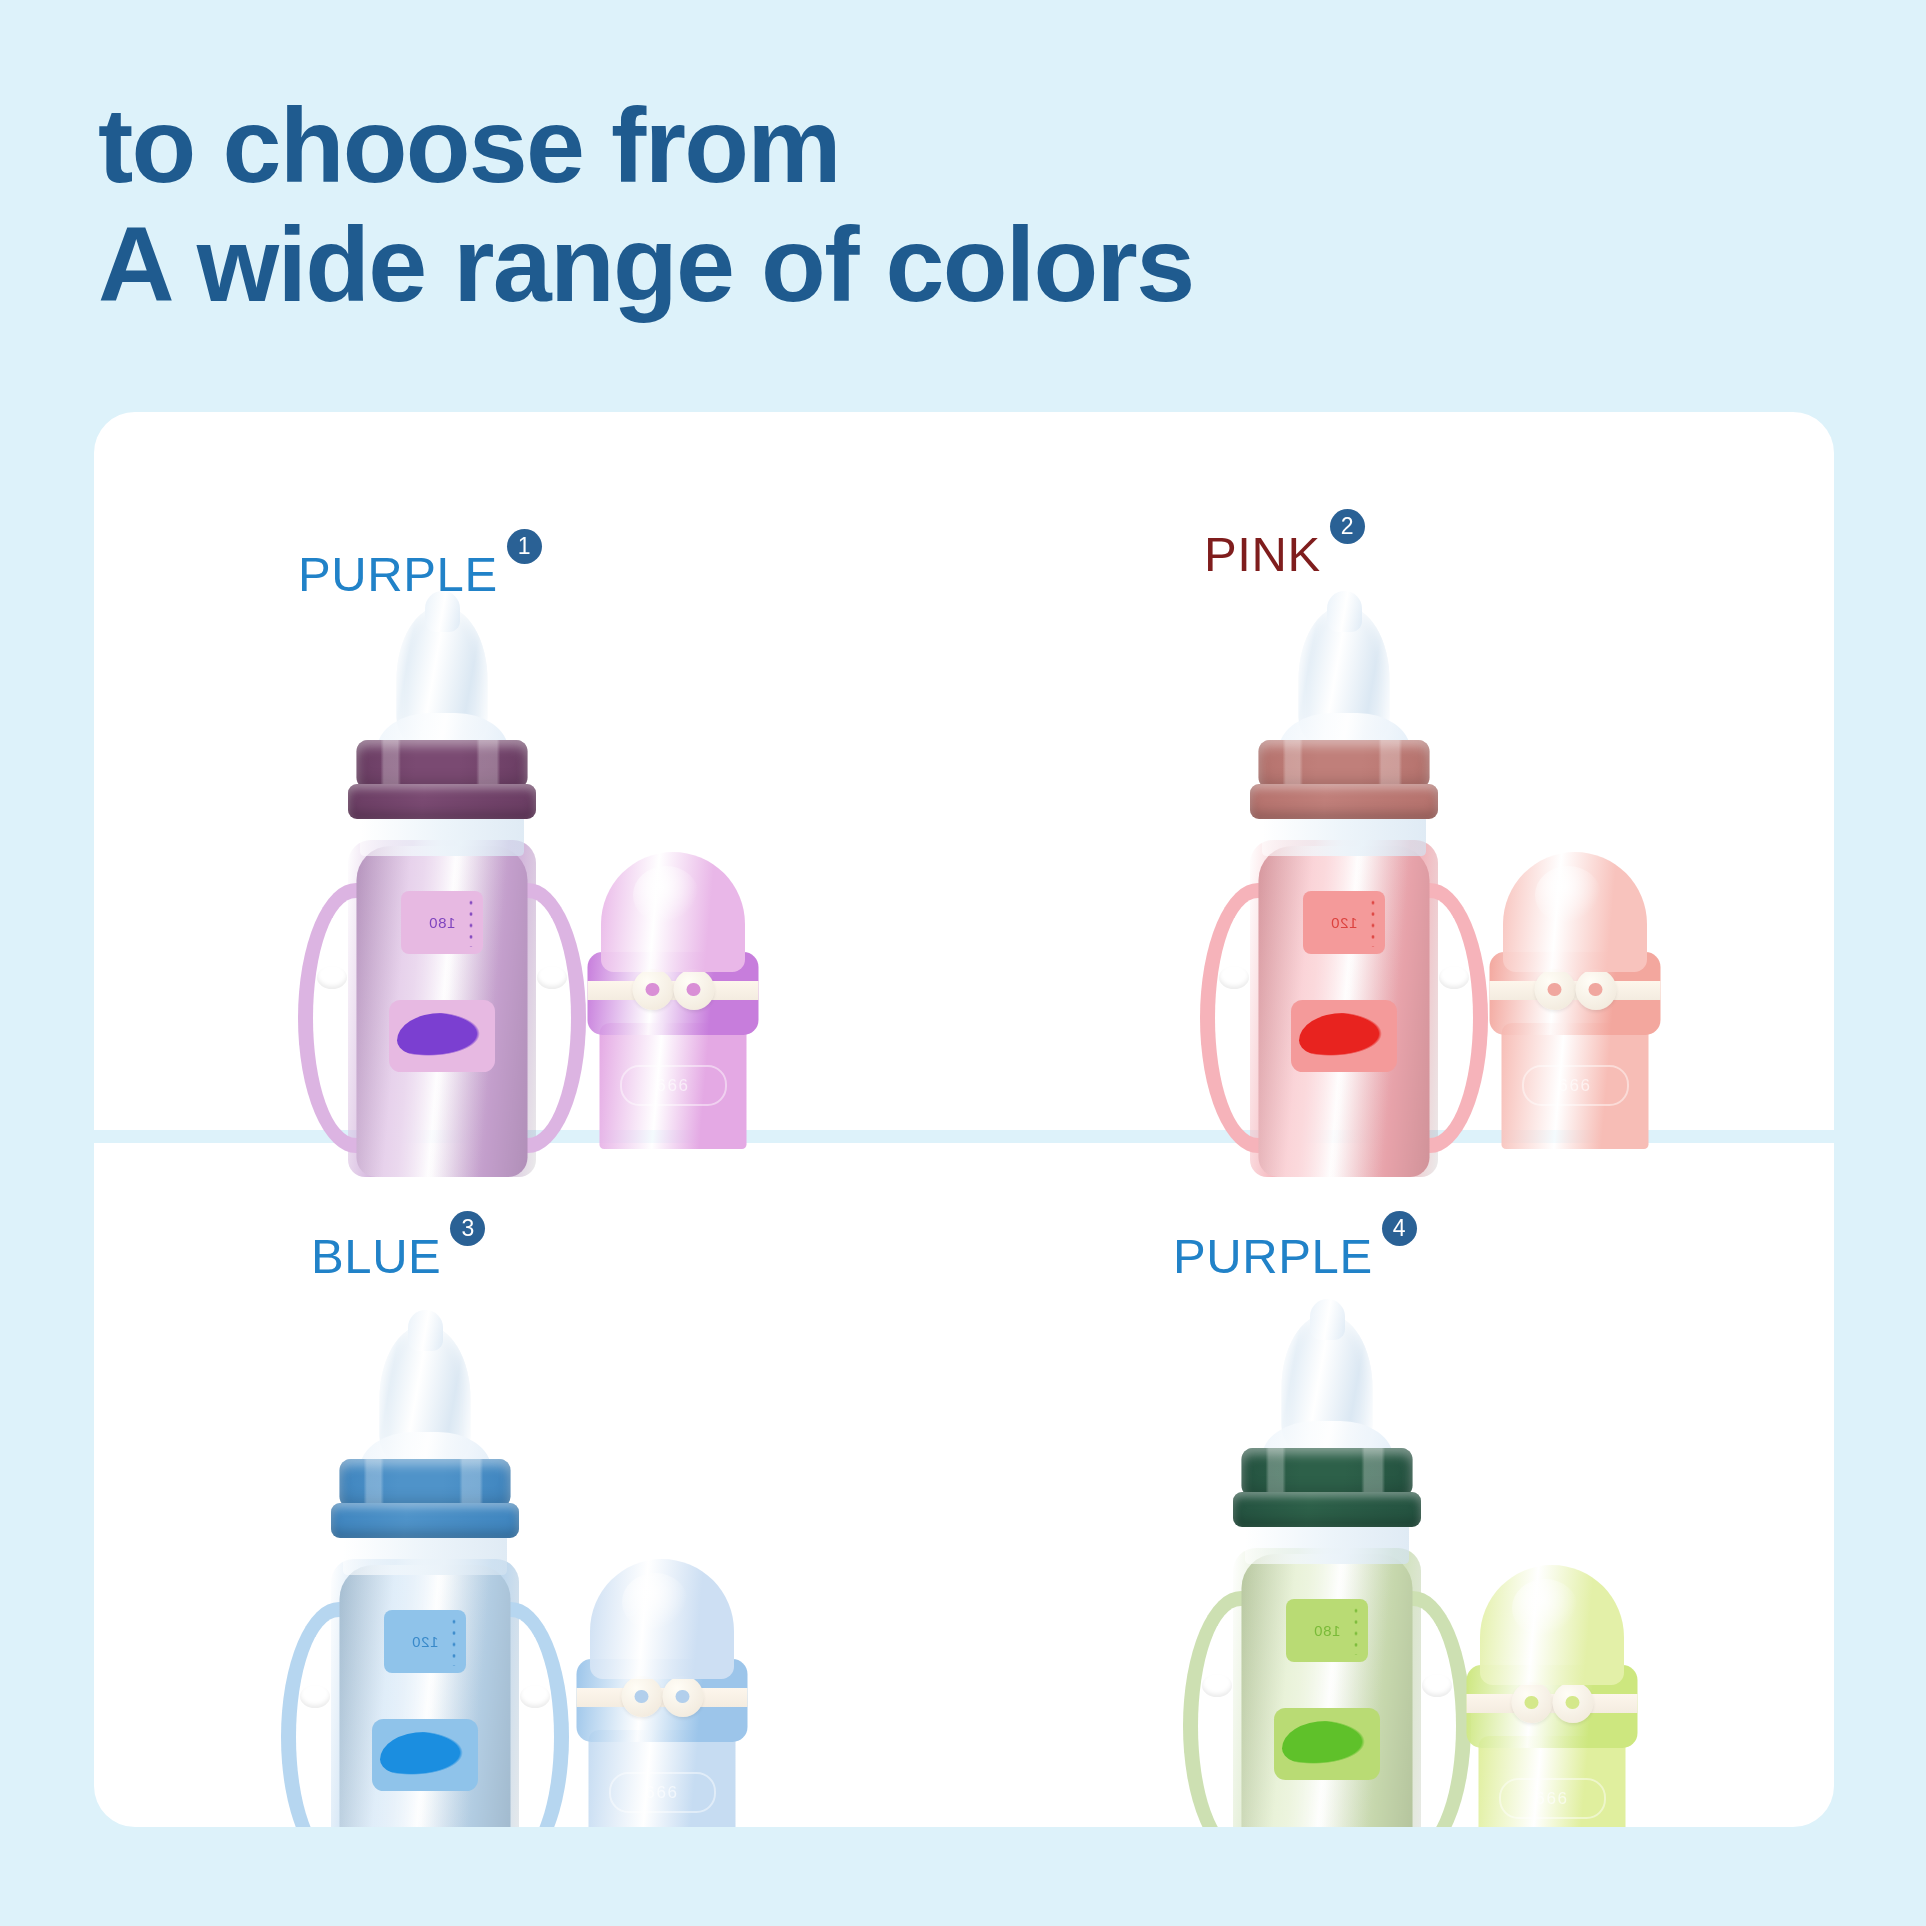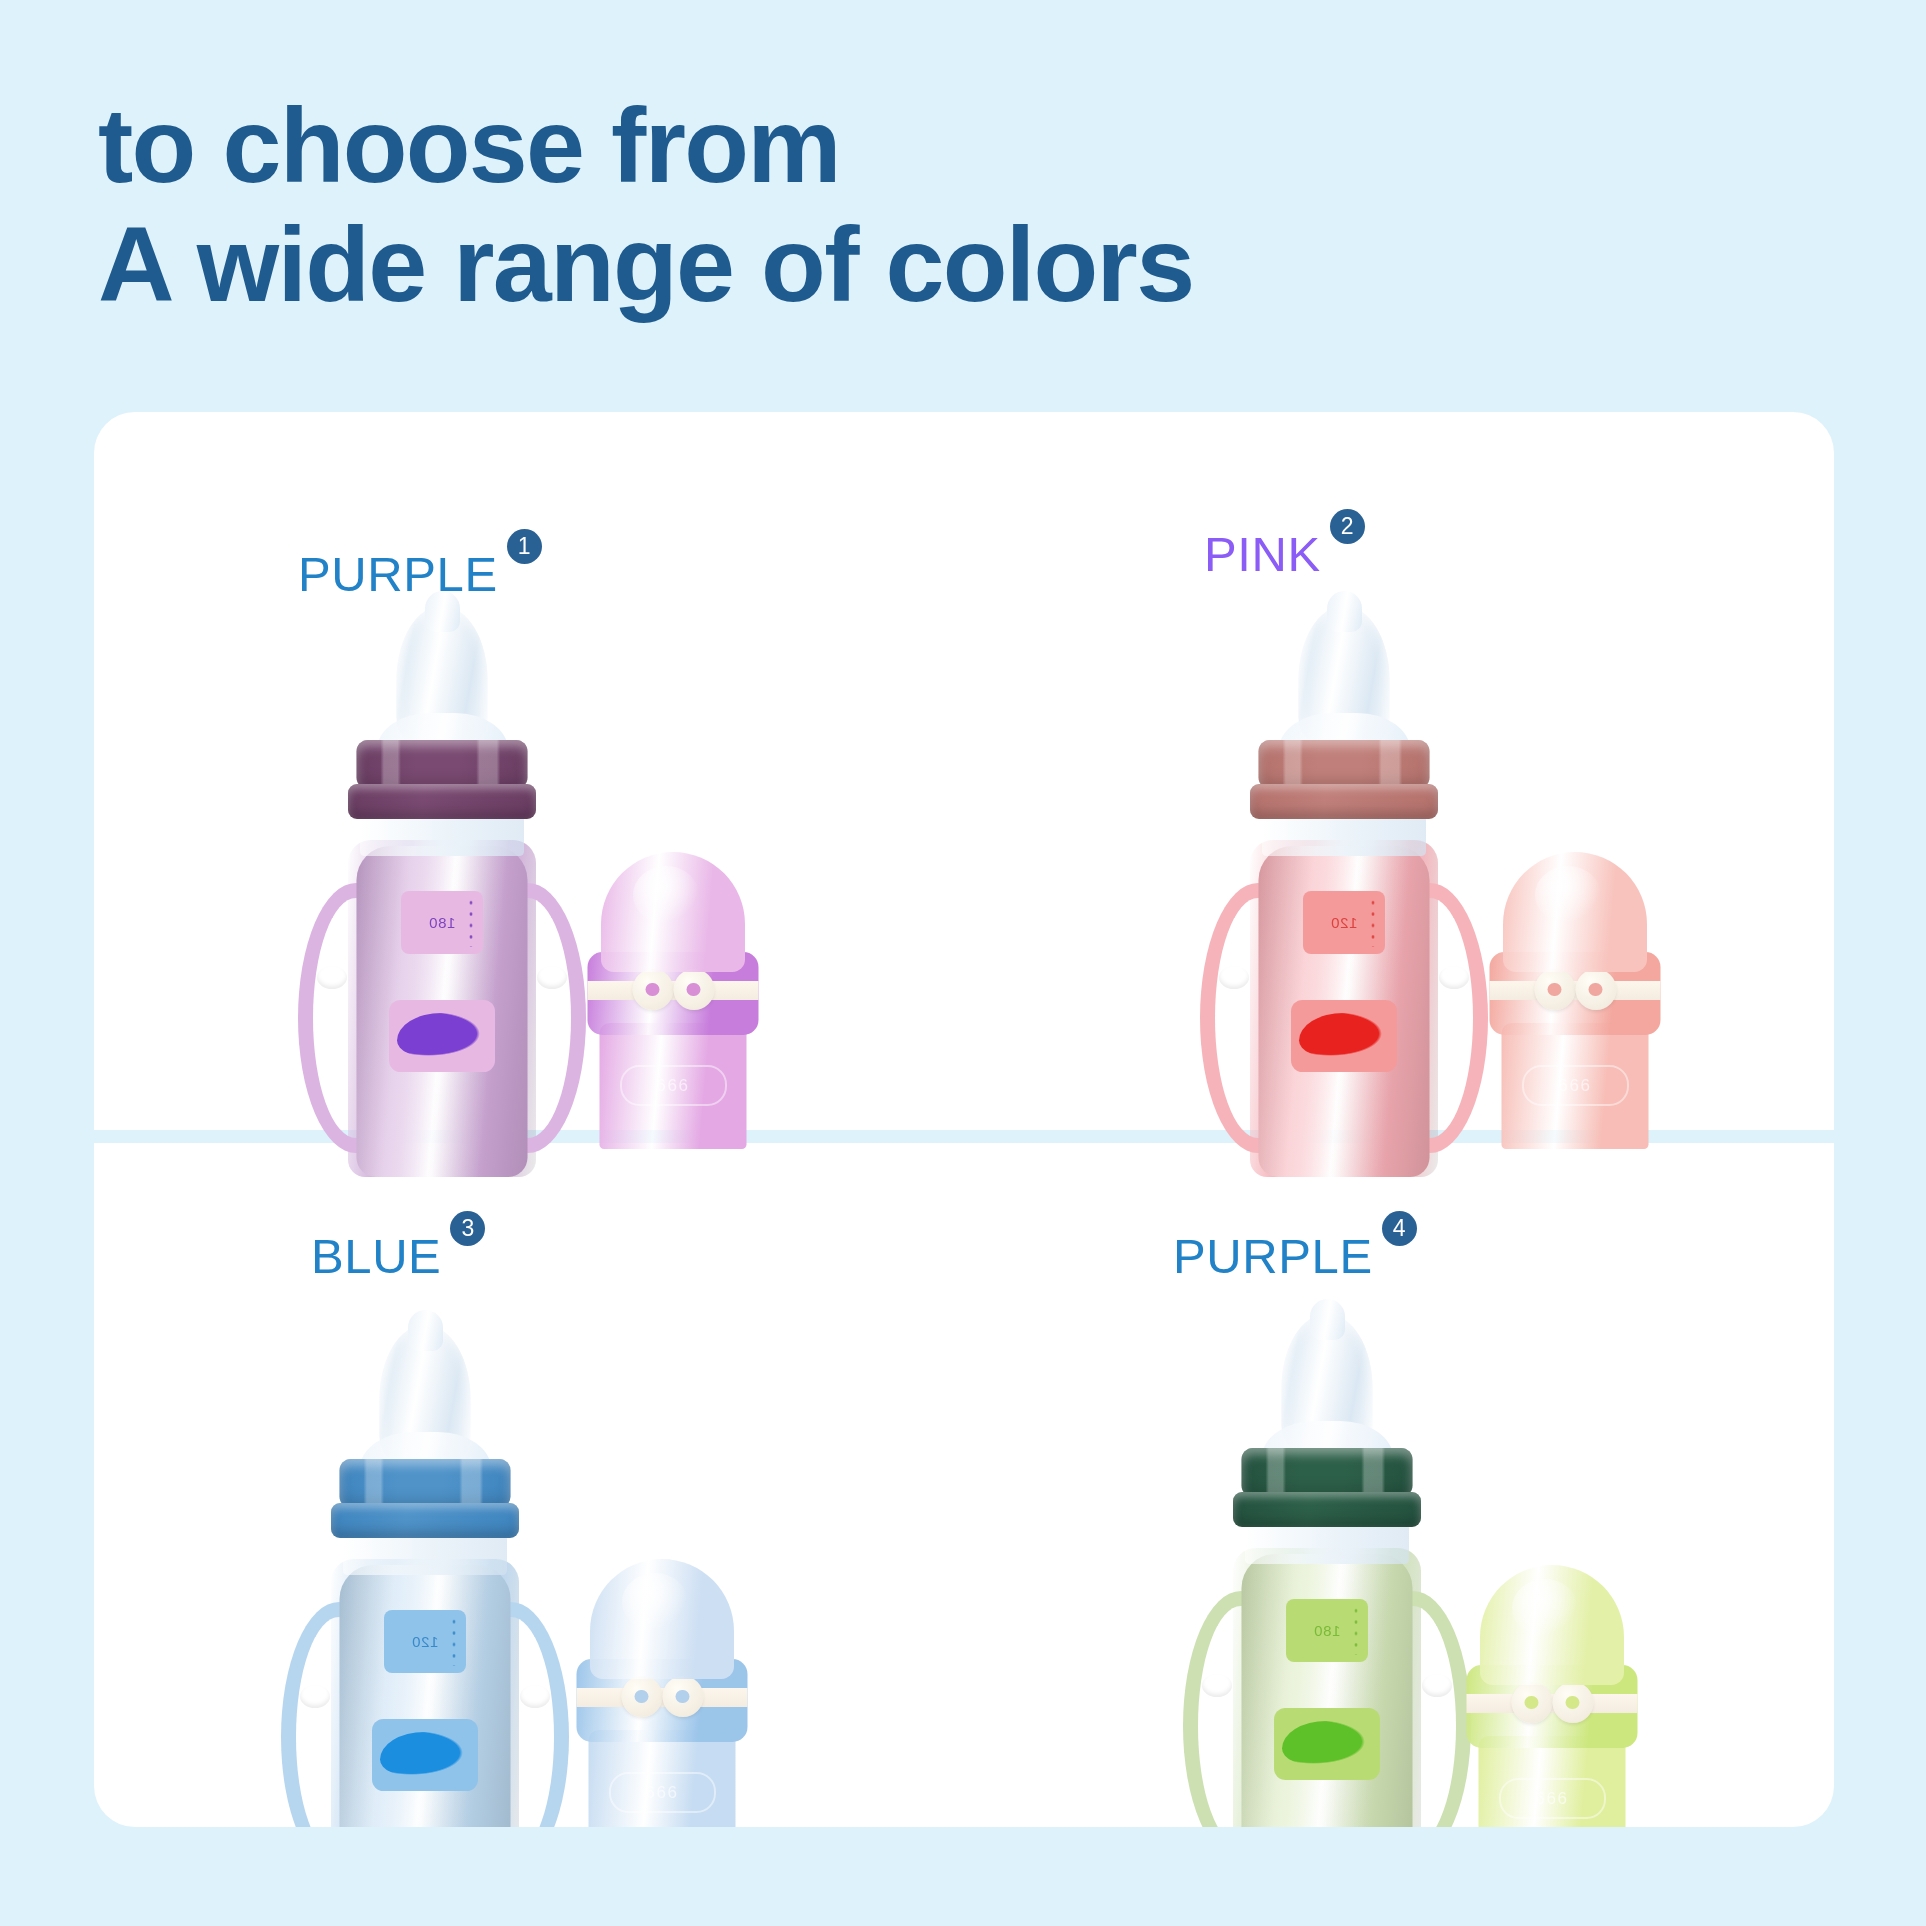--- a/index.html
+++ b/index.html
@@ -281,21 +281,21 @@
           <div class="cup-btn">
             <i style="background: rgb(217, 143, 214);"></i>
           </div>
         </div>
       </div>
       <div class="cup-dome" style="background: linear-gradient(95deg, rgb(233, 183, 232) 0%, rgba(255, 255, 255, 0.8) 38%, rgb(233, 183, 232) 74%, rgb(233, 183, 232) 100%);">
         <div class="cup-dome-hl"></div>
       </div>
     </div>
     <div class="color-head" style="left: 1110px; top: 97px;">
-      <span class="color-name" style="color: #8b5cf6;">PINK</span>
+      <span class="color-name" style="color: #7f1d1d;">PINK</span>
       <span class="badge" style="background: rgb(42, 97, 149); color: rgb(255, 255, 255);">2</span>
     </div>
     <div class="product bottle" style="left: 1090px; top: 194px;">
       <div class="nipple"></div>
       <div class="glass-body" style="background: linear-gradient(95deg, rgba(255, 255, 255, 0.35) 0%, rgb(243, 168, 176) 30%, rgba(255, 255, 255, 0.5) 52%, rgb(243, 168, 176) 74%, rgba(0, 0, 0, 0.08) 100%);"></div>
       <div class="handle left" style="border-color: rgb(246, 179, 186) transparent rgb(246, 179, 186) rgb(246, 179, 186);"></div>
       <div class="handle right" style="border-color: rgb(246, 179, 186) rgb(246, 179, 186) rgb(246, 179, 186) transparent;"></div>
       <div class="sleeve" style="background: linear-gradient(95deg, rgb(245, 172, 180) 0%, rgb(249, 198, 203) 34%, rgba(255, 255, 255, 0.533) 50%, rgb(245, 172, 180) 76%, rgb(245, 172, 180) 100%);">
         <div class="sleeve-shade"></div>
       </div>

